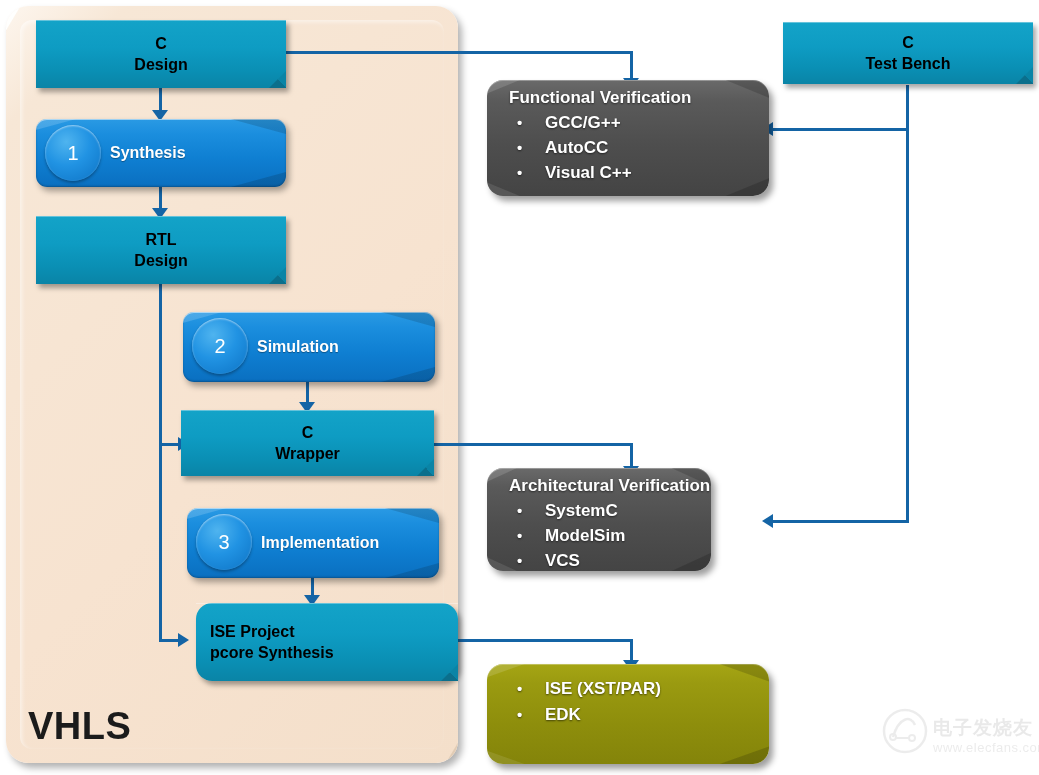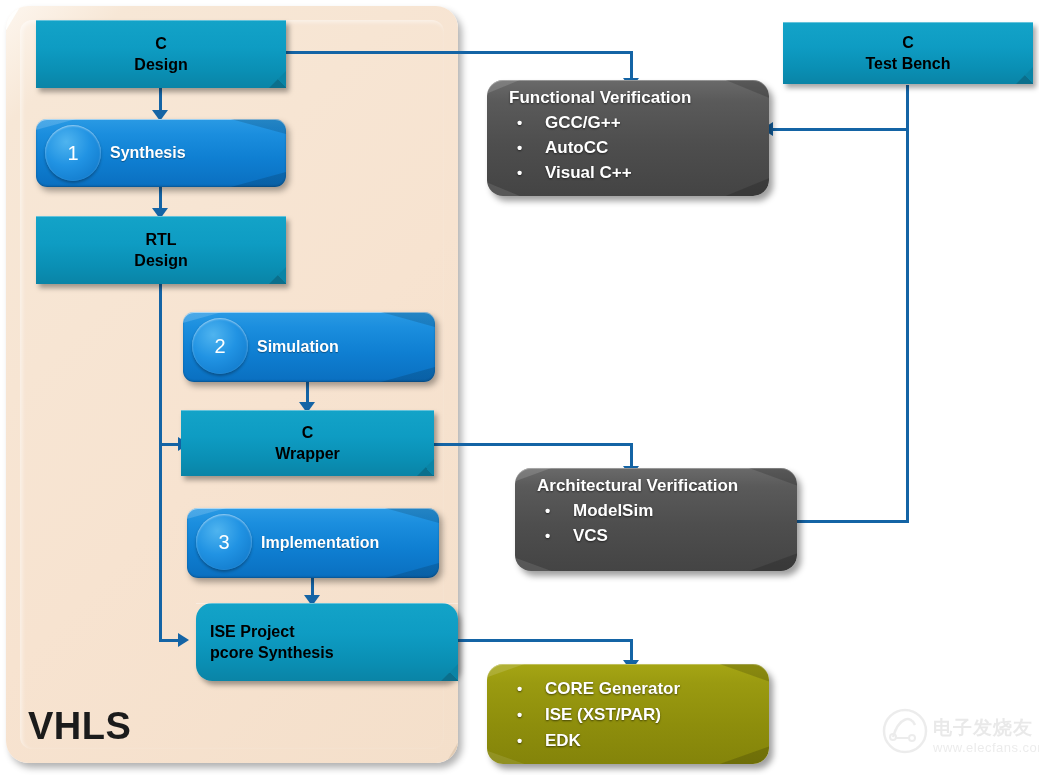--- a/index.html
+++ b/index.html
@@ -242,33 +242,33 @@
   <div class="round-box gray-box" style="left:487px;top:80px;width:282px;height:116px;">
     <span class="rb-bevel"></span>
     <div class="rb-title">Functional Verification</div>
     <ul class="rb-list">
       <li>GCC/G++</li>
       <li>AutoCC</li>
       <li>Visual C++</li>
     </ul>
   </div>
 
-  <div class="round-box gray-box" style="left:487px;top:468px;width:282px;height:103px;margin-left:28px;">
+  <div class="round-box gray-box" style="left:487px;top:468px;width:224px;height:103px;">
     <span class="rb-bevel"></span>
     <div class="rb-title">Architectural Verification</div>
     <ul class="rb-list">
+      <li>SystemC</li>
       <li>ModelSim</li>
       <li>VCS</li>
     </ul>
   </div>
 
   <div class="round-box olive-box" style="left:487px;top:664px;width:282px;height:100px;">
     <span class="rb-bevel"></span>
     <ul class="rb-list">
-      <li>CORE Generator</li>
       <li>ISE (XST/PAR)</li>
       <li>EDK</li>
     </ul>
   </div>
 
   <div class="watermark">
     <svg width="48" height="48" viewBox="0 0 48 48">
       <circle cx="24" cy="24" r="21" fill="none" stroke="#dedede" stroke-width="2.5"></circle>
       <path d="M12 30 C18 10, 30 8, 34 18" fill="none" stroke="#dedede" stroke-width="2.5"></path>
       <circle cx="12" cy="30" r="3" fill="none" stroke="#dedede" stroke-width="2"></circle>

